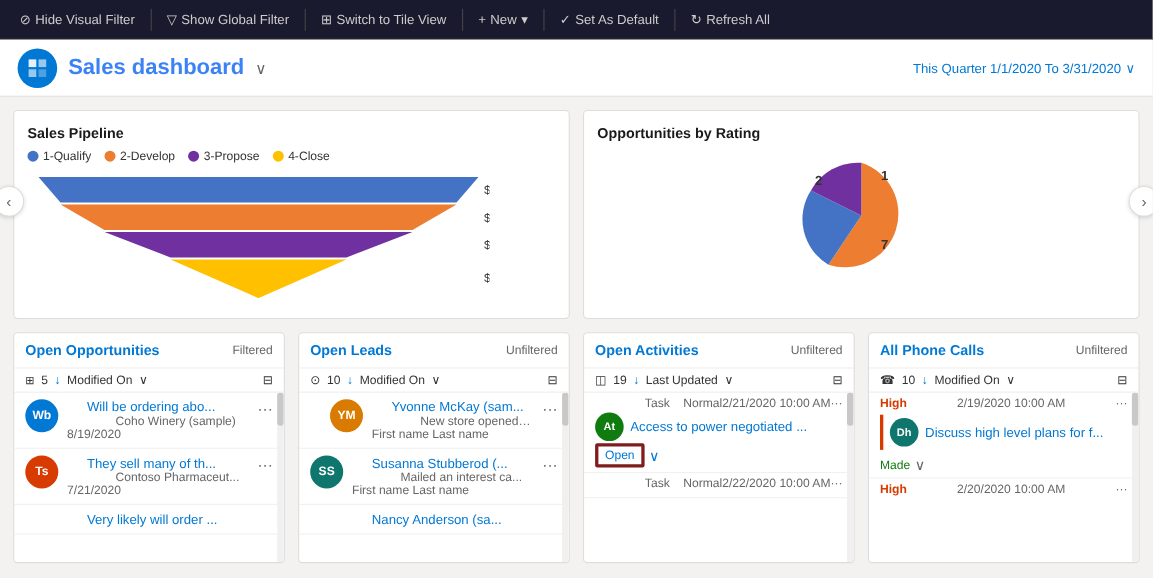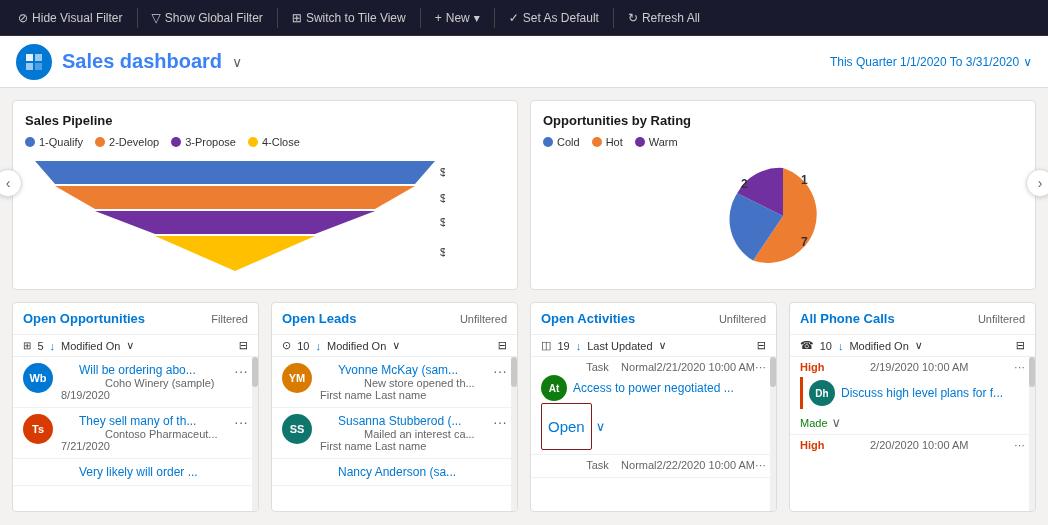--- a/index.html
+++ b/index.html
@@ -254,24 +254,24 @@
     }
     .activity-title {
       font-size: 12px;
       color: #0078d4;
       flex: 1;
       white-space: nowrap;
       overflow: hidden;
       text-overflow: ellipsis;
     }
     .activity-status {
-      font-size: 15px;
+      font-size: 11px;
       color: #0078d4;
-      padding: 14px 6px;
-      border: 1px solid #7f1d1d;
+      padding: 2px 6px;
+      border: 3px solid #7f1d1d;
       border-radius: 2px;
       cursor: pointer;
     }
 
     svg text { font-family: 'Segoe UI', Arial, sans-serif; }
   </style>
 </head>
 <body>
 
 <div class="toolbar">
@@ -365,34 +365,20 @@
         <polygon points="70,55 350,55 290,78 130,78" fill="#7030a0"></polygon>
         <text x="415" y="70" font-size="11" fill="#333">$36,000.00</text>
 
         <polygon points="130,80 290,80 210,115 210,115" fill="#ffc000"></polygon>
         <text x="415" y="100" font-size="11" fill="#333">$188,000.00</text>
       </svg>
     </div>
 
     <div class="chart-card">
       <div class="chart-title">Opportunities by Rating</div>
-      <div class="legend">
-        <div class="legend-item">
-          <div class="legend-dot" style="background:#4472c4"></div>
-          <span>Cold</span>
-        </div>
-        <div class="legend-item">
-          <div class="legend-dot" style="background:#ed7d31"></div>
-          <span>Hot</span>
-        </div>
-        <div class="legend-item">
-          <div class="legend-dot" style="background:#7030a0"></div>
-          <span>Warm</span>
-        </div>
-      </div>
 
       <div style="display:flex;justify-content:center;align-items:center;height:110px;">
         <svg width="200" height="110" viewBox="0 0 200 110">
 
           <path d="M100,60 L100,12 A48,48 0 1,1 70.1,104.6 Z" fill="#ed7d31"></path>
 
           <path d="M100,60 L70.1,104.6 A48,48 0 0,1 54.2,37.2 Z" fill="#4472c4"></path>
 
           <path d="M100,60 L54.2,37.2 A48,48 0 0,1 100,12 Z" fill="#7030a0"></path>
 
@@ -459,21 +445,21 @@
       <div class="card-subheader">
         <span style="font-size:11px;">⊙</span>
         <span>10</span>
         <span style="color:#0078d4;">↓</span>
         <span>Modified On</span>
         <span>∨</span>
         <span style="margin-left:auto;">⊟</span>
       </div>
       <div class="card-body">
         <div class="card-item">
-          <div class="avatar" style="background:#d97b00;">YM</div>
+          <div class="avatar" style="background:#d97b00;margin-left:18px;">YM</div>
           <div class="item-content">
             <div class="item-title">Yvonne McKay (sam...</div>
             <div class="item-subtitle">New store opened th...</div>
             <div class="item-date">First name Last name</div>
           </div>
           <span class="item-more">···</span>
         </div>
         <div class="card-item">
           <div class="avatar" style="background:#0f766e;">SS</div>
           <div class="item-content">

